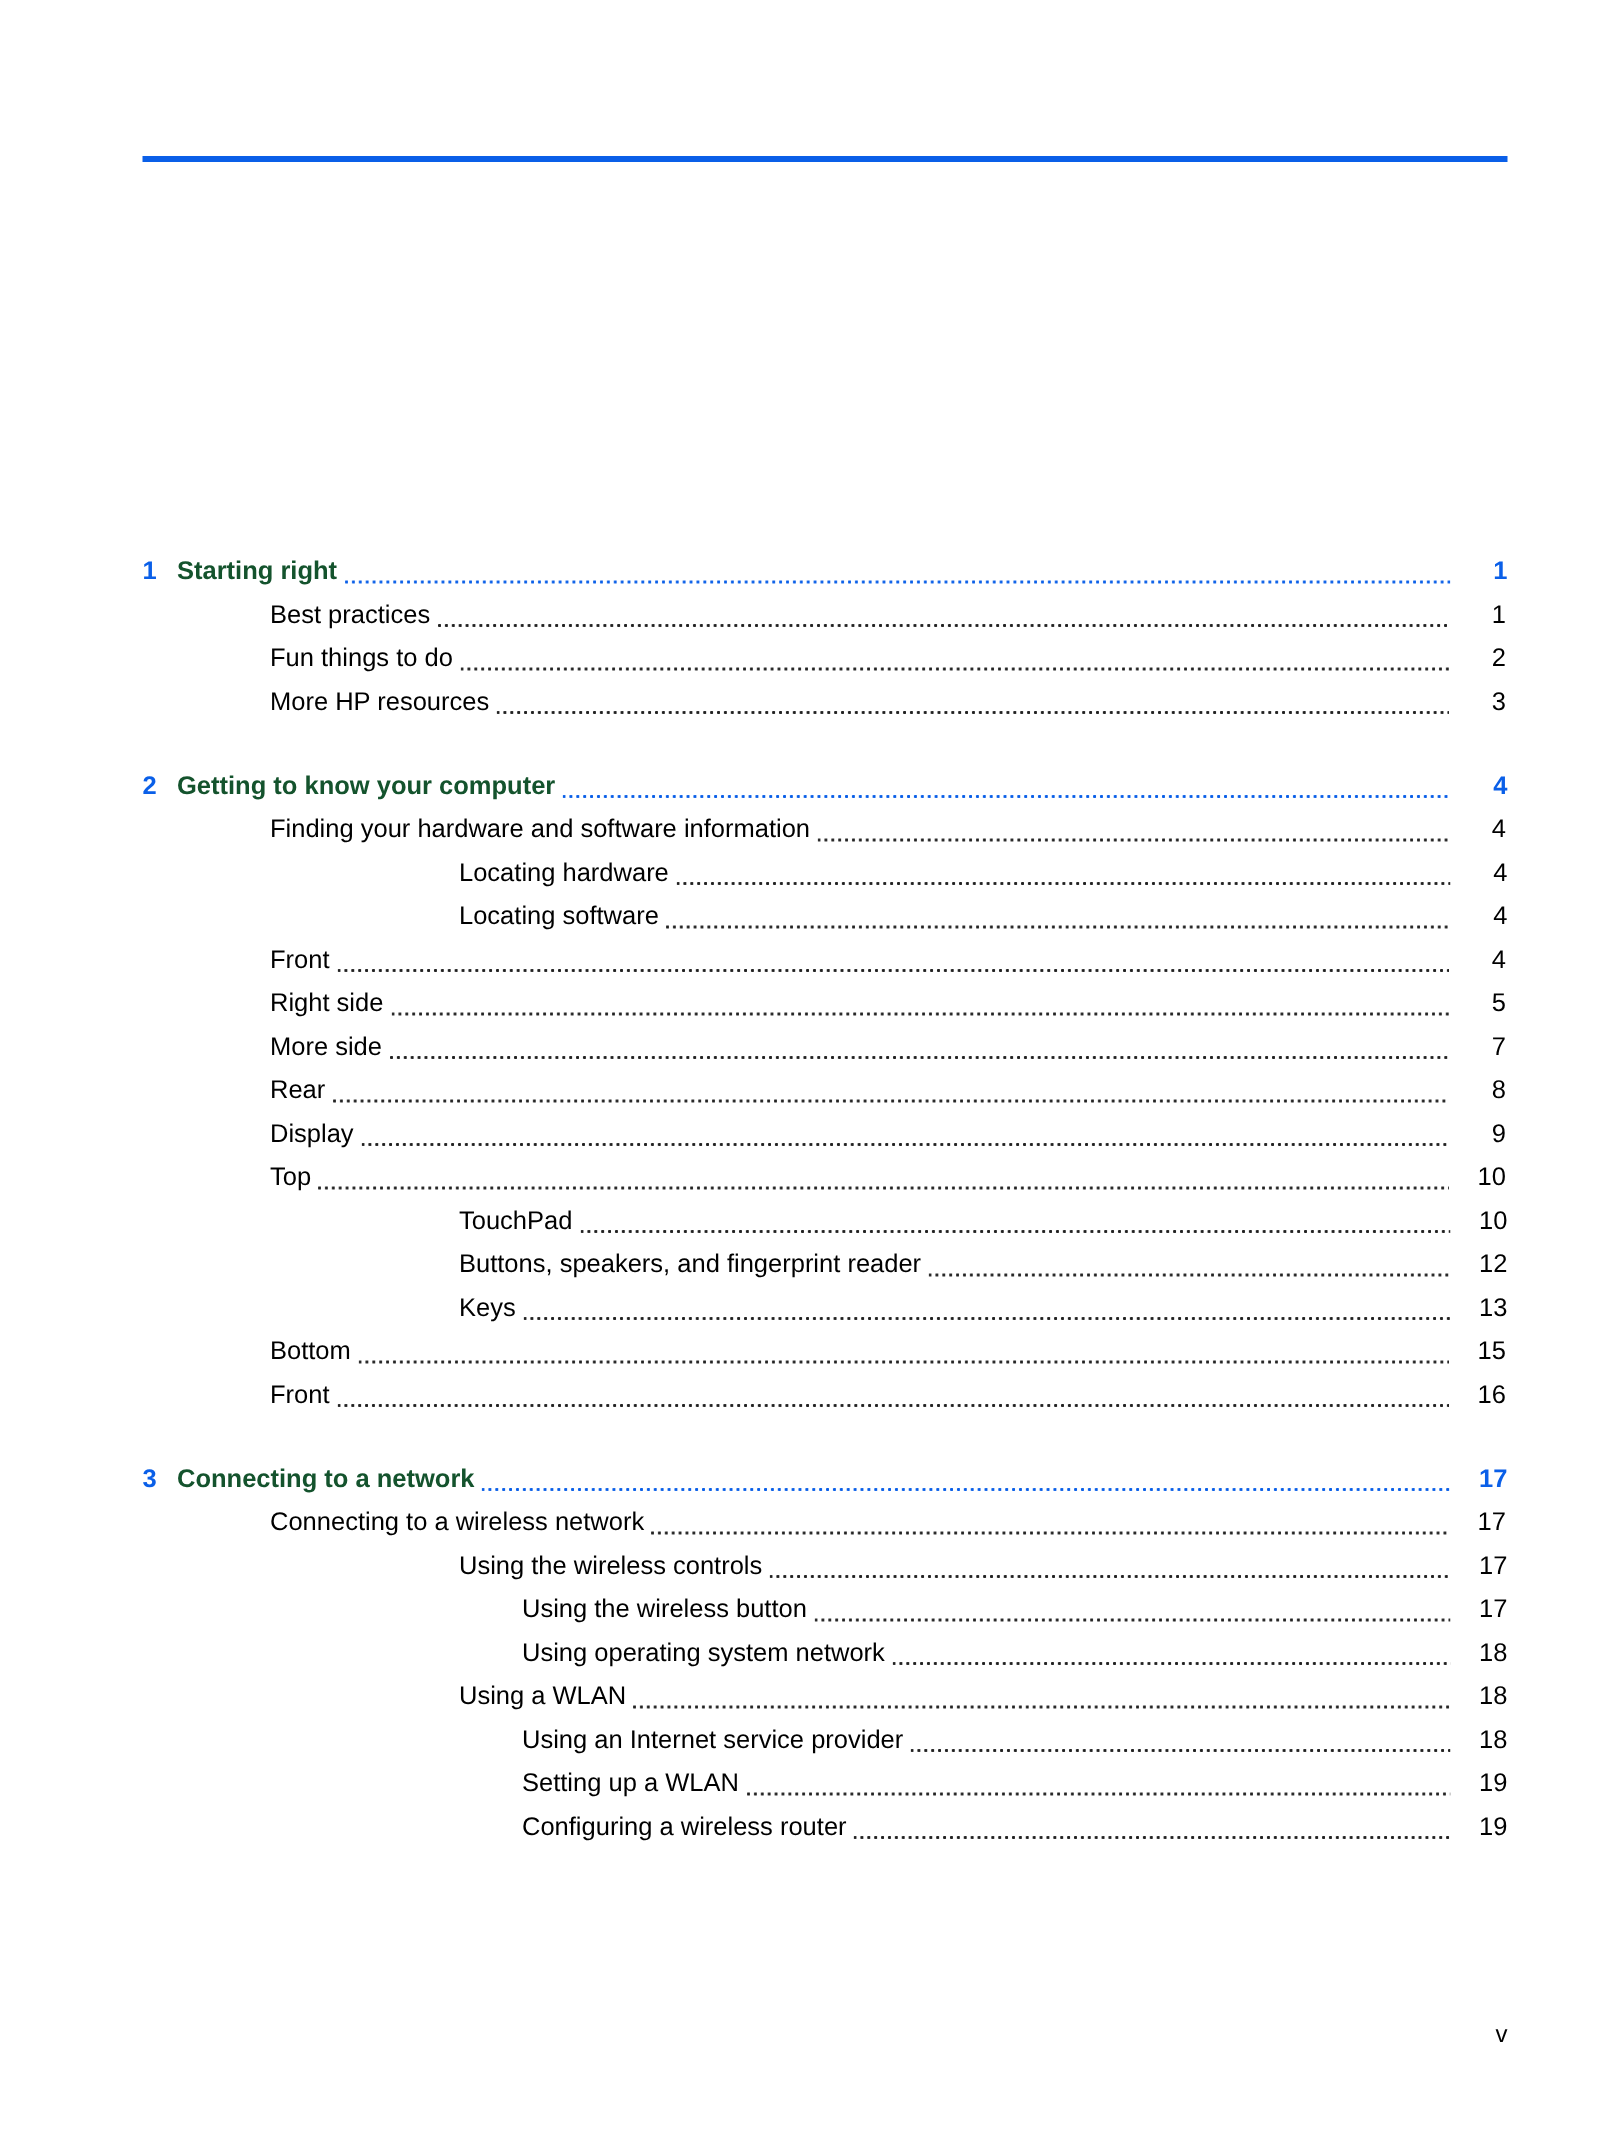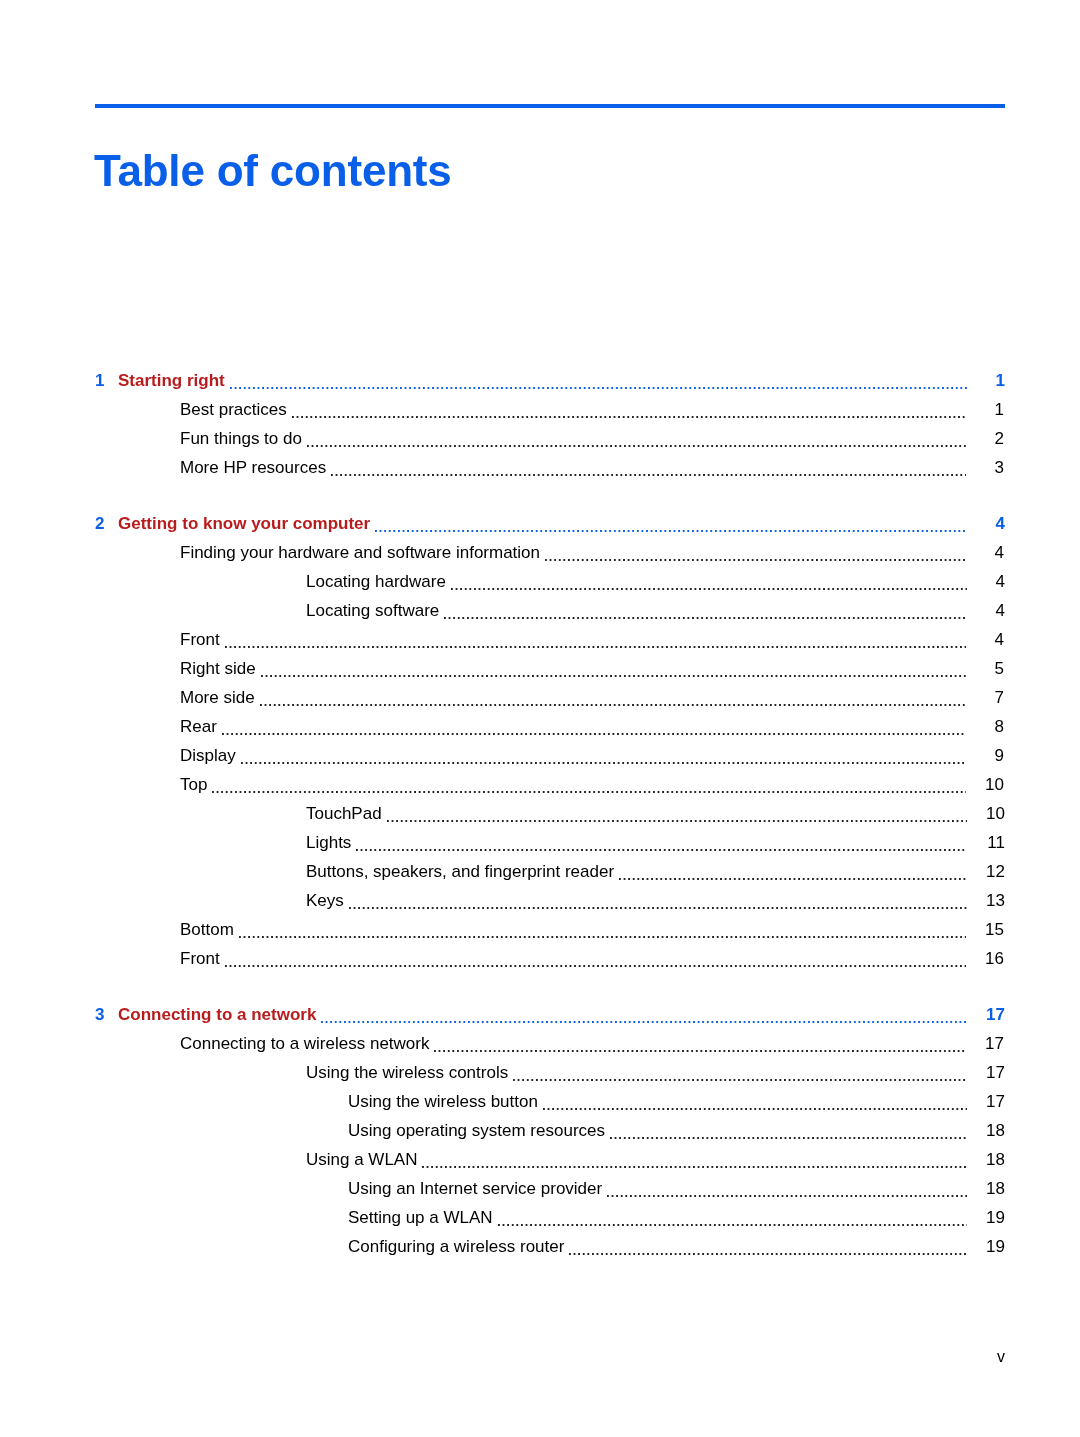--- a/index.html
+++ b/index.html
@@ -114,21 +114,21 @@
   .pageno {
     flex: 0 0 auto;
     width: 34px;
     text-align: right;
     font-size: 17px;
     line-height: 22px;
   }
 
   
   .lvl-chapter .row-inner { left: 95px; right: 75px; }
-  .lvl-chapter .label { font-weight: bold; color: #b91c1c; }
+  .lvl-chapter .label { font-weight: bold; color: #14532d; }
   .lvl-chapter .pageno { font-weight: bold; color: #0a5fe8; }
 
   .lvl-1 .row-inner { left: 180px; right: 76px; }
   .lvl-2 .row-inner { left: 264px; right: 75px; margin-left: 42px; }
   .lvl-3 .row-inner { left: 348px; right: 75px; }
 
   
   .folio {
     position: absolute;
     left: 0;
@@ -139,21 +139,20 @@
     color: #000;
   }
 </style>
 </head>
 <body>
 
 <div class="page">
 
   <div class="title-rule"></div>
 
-  <h1 class="page-title">Table of contents</h1>
 
   <div class="toc" id="toc-root">
       <div class="toc-row lvl-chapter">
         <div class="row-inner">
           <span class="chap-num">1</span>
           <span class="label">Starting right</span>
           <span class="leader blue"></span>
           <span class="pageno">1</span>
         </div>
       </div>
@@ -251,27 +250,20 @@
       </div>
       <div class="toc-row lvl-2">
         <div class="row-inner">
           <span class="label">TouchPad</span>
           <span class="leader"></span>
           <span class="pageno">10</span>
         </div>
       </div>
       <div class="toc-row lvl-2">
         <div class="row-inner">
-          <span class="label">Lights</span>
-          <span class="leader"></span>
-          <span class="pageno">11</span>
-        </div>
-      </div>
-      <div class="toc-row lvl-2">
-        <div class="row-inner">
           <span class="label">Buttons, speakers, and fingerprint reader</span>
           <span class="leader"></span>
           <span class="pageno">12</span>
         </div>
       </div>
       <div class="toc-row lvl-2">
         <div class="row-inner">
           <span class="label">Keys</span>
           <span class="leader"></span>
           <span class="pageno">13</span>
@@ -315,21 +307,21 @@
       </div>
       <div class="toc-row lvl-3">
         <div class="row-inner">
           <span class="label">Using the wireless button</span>
           <span class="leader"></span>
           <span class="pageno">17</span>
         </div>
       </div>
       <div class="toc-row lvl-3">
         <div class="row-inner">
-          <span class="label">Using operating system resources</span>
+          <span class="label">Using operating system network</span>
           <span class="leader"></span>
           <span class="pageno">18</span>
         </div>
       </div>
       <div class="toc-row lvl-2">
         <div class="row-inner">
           <span class="label">Using a WLAN</span>
           <span class="leader"></span>
           <span class="pageno">18</span>
         </div>

